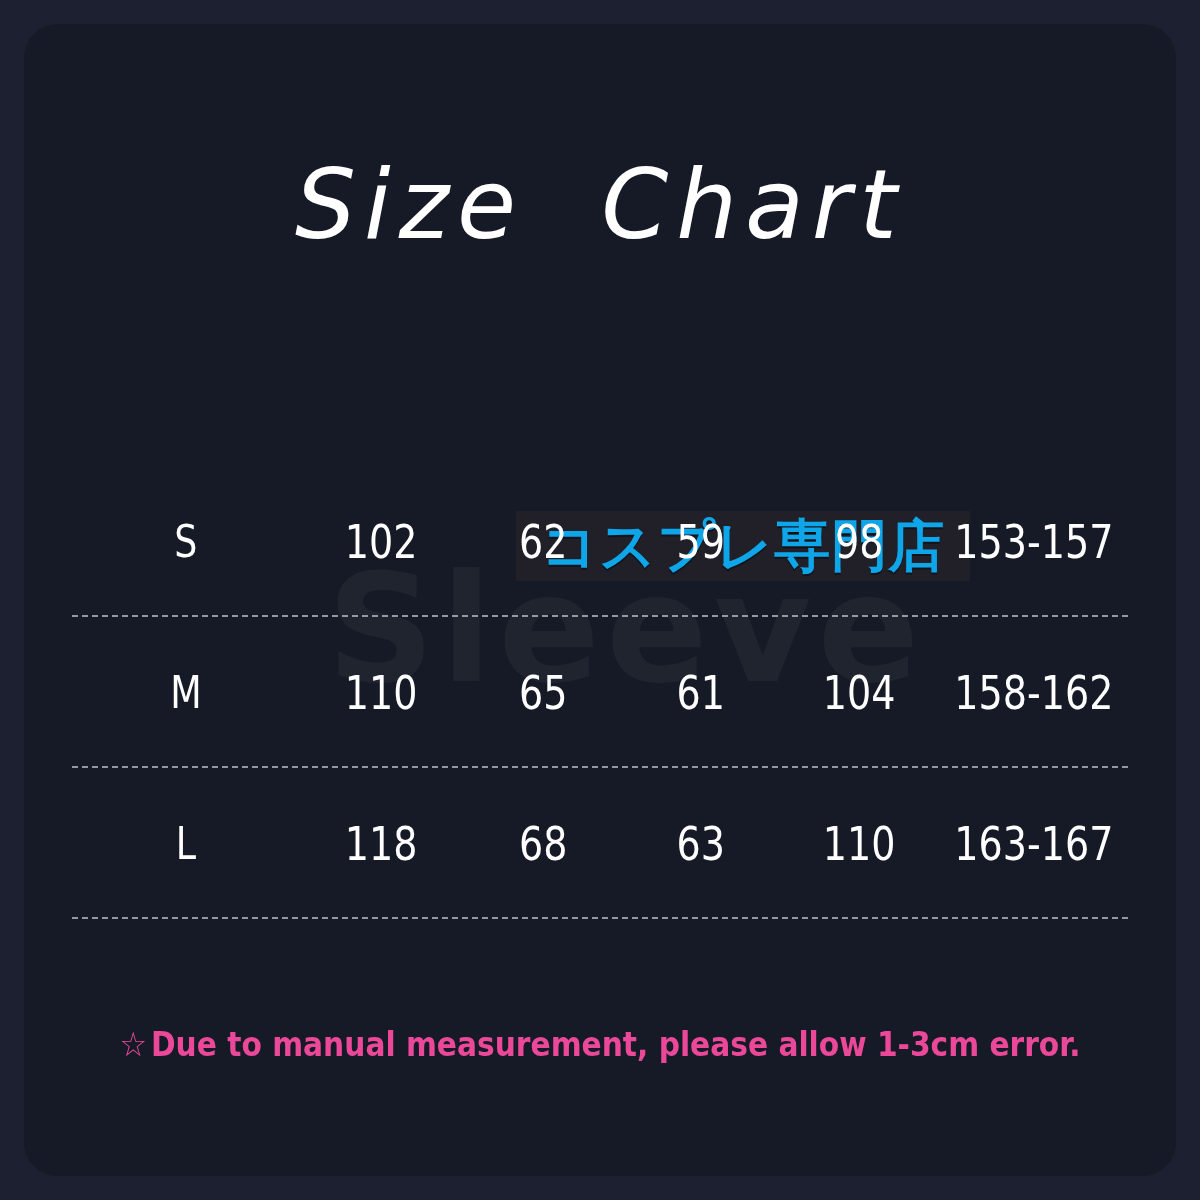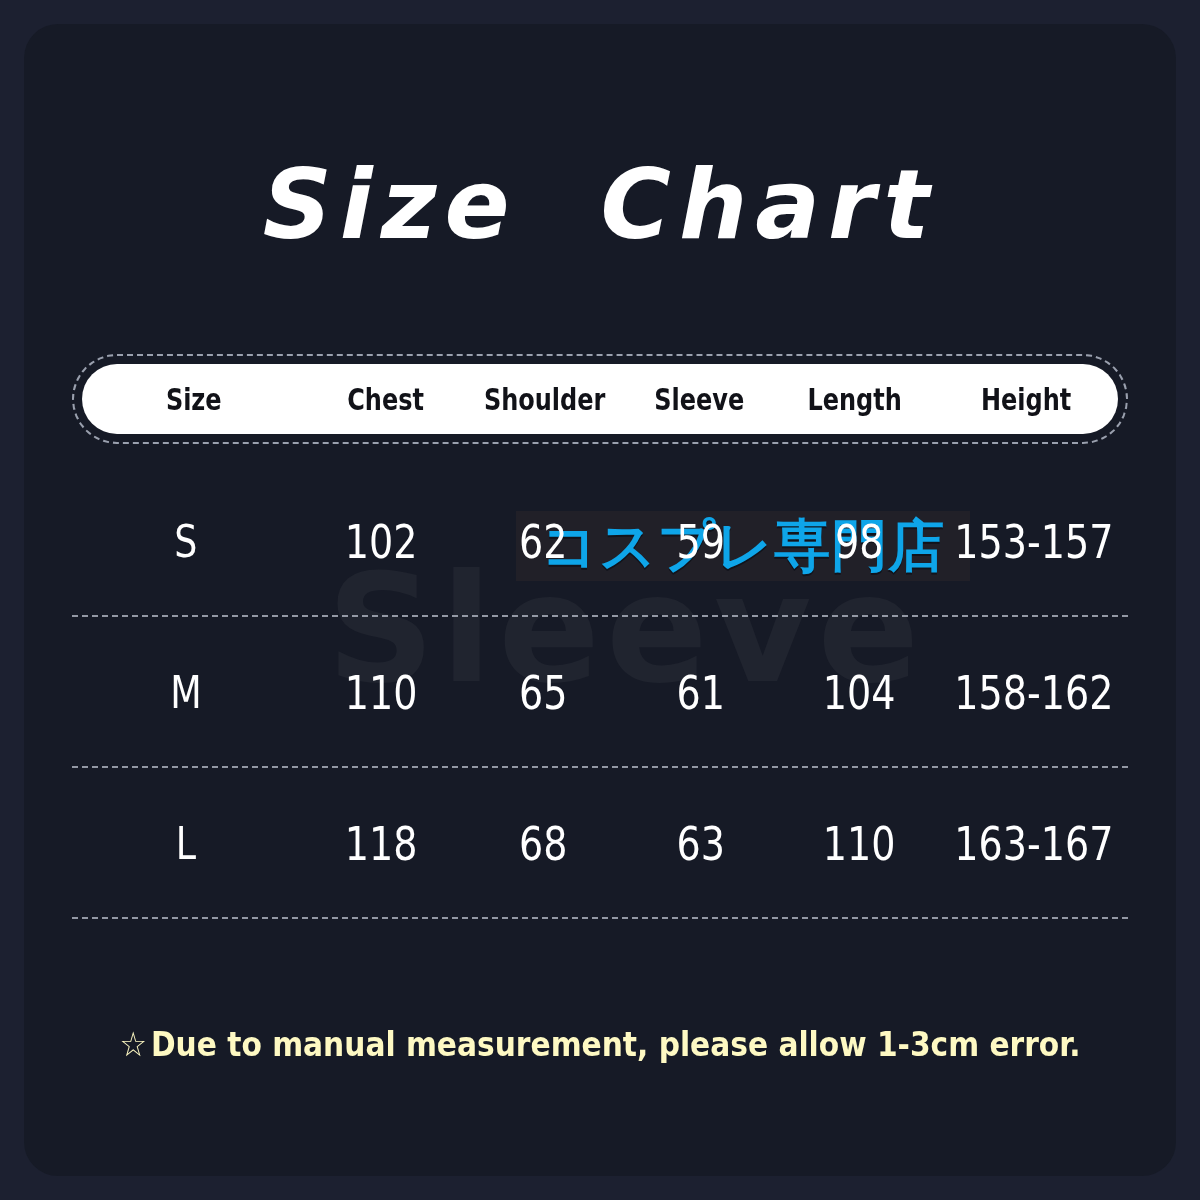--- a/index.html
+++ b/index.html
@@ -79,21 +79,21 @@
 
   
   .title {
     position: absolute;
     left: 0;
     top: 126px;
     width: 1152px;
     text-align: center;
     color: #ffffff;
     font-family: "DejaVu Sans", sans-serif;
-    font-weight: 700;
+    font-weight: 400;
     font-style: italic;
     font-size: 96px;
     letter-spacing: 8px;
     line-height: 110px;
     white-space: pre;
   }
 
   
   .unit {
     position: absolute;
@@ -189,21 +189,21 @@
 
   .row .cell.c0 { font-size: 44px; }
 
   
   .note {
     position: absolute;
     left: 0;
     top: 1000px;
     width: 1152px;
     text-align: center;
-    color: #fef9c3;
+    color: #ec4899;
     font-family: "Liberation Sans Narrow", "DejaVu Sans Condensed", "Liberation Sans", sans-serif;
     font-weight: 700;
     font-size: 33px;
     line-height: 40px;
     white-space: nowrap;
   }
   .note .star {
     font-weight: 400;
     font-size: 34px;
     margin-right: 4px;
@@ -215,31 +215,20 @@
 <div class="stage">
   <div class="panel">
 
     <div class="wm-big">Sleeve</div>
     <div class="wm-strip"></div>
     <div class="wm-jp">コスプレ専門店</div>
 
     <div class="title">Size  Chart</div>
 
 
-    <div class="head-wrap">
-      <div class="head-dash"></div>
-      <div class="head-pill">
-        <div class="hcell c0">Size</div>
-        <div class="hcell c1">Chest</div>
-        <div class="hcell c2">Shoulder</div>
-        <div class="hcell c3">Sleeve</div>
-        <div class="hcell c4">Length</div>
-        <div class="hcell c5">Height</div>
-      </div>
-    </div>
 
     <div class="rows">
 
       <div class="row">
         <div class="cell c0">S</div>
         <div class="cell c1">102</div>
         <div class="cell c2">62</div>
         <div class="cell c3">59</div>
         <div class="cell c4">98</div>
         <div class="cell c5">153-157</div>

